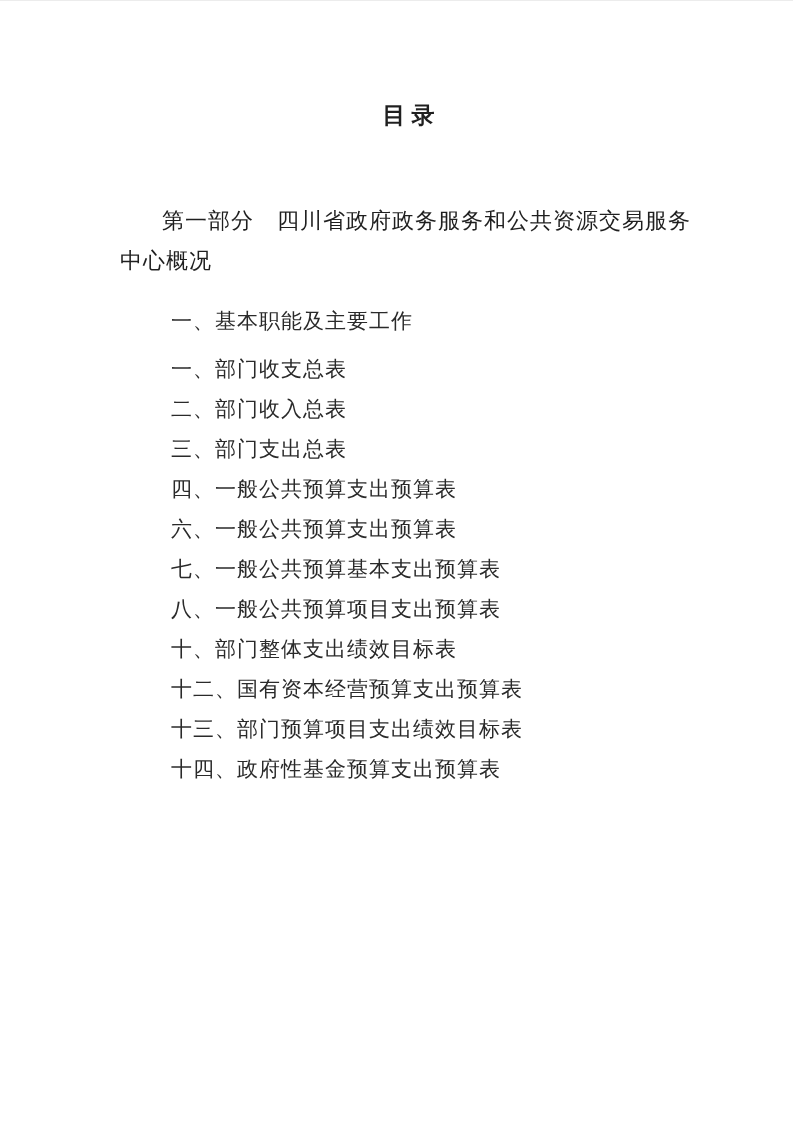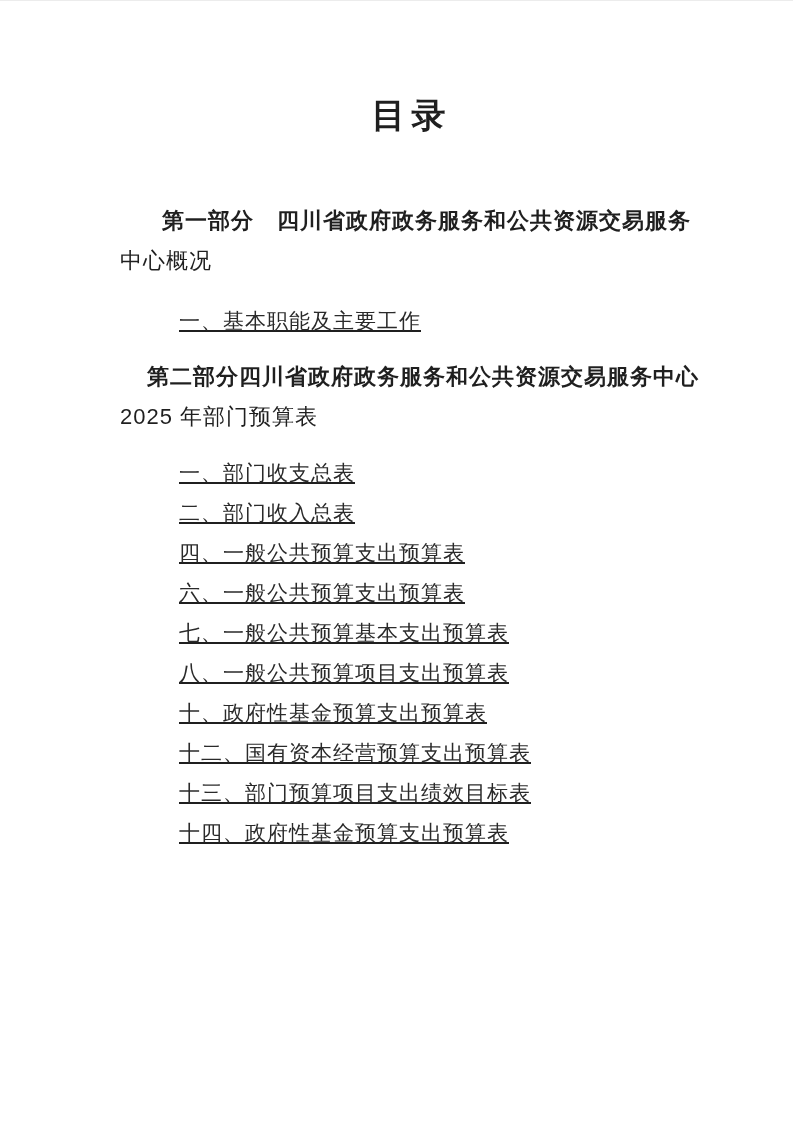--- a/index.html
+++ b/index.html
@@ -21,21 +21,21 @@
     overflow:hidden;
     box-sizing:border-box;
   }
   .content-col{
     margin-left:120px;
     width:583px;
   }
   .doc-title{
     margin:91px 0 0 0;
     font-family:"Liberation Serif","DejaVu Serif",serif;
-    font-size:34px;
+    font-size:23px;
     line-height:48px;
     font-weight:700;
     letter-spacing:6px;
     text-align:center;
     color:var(--text-color);
   }
   .section{
     color:var(--text-color);
   }
   .section:nth-child(1){
@@ -43,28 +43,26 @@
   }
   .section-heading{
     font-family:"Liberation Sans","DejaVu Sans",sans-serif;
     font-size:22px;
     line-height:40px;
     font-weight:500;
     letter-spacing:1px;
   }
   .heading-line:first-child{
     text-indent:42px;
-    font-weight:bold;
   }
   .section:nth-child(2) .heading-line:first-child{
     text-indent:27px;
   }
   .toc-items{
-    margin:16px;
-    text-decoration:underline;
+    margin:8px;
   }
   .section:nth-child(1) .toc-items{
     margin-top:20px;
   }
   .toc-item{
     font-family:"Liberation Serif","DejaVu Serif",serif;
     font-size:21px;
     line-height:40px;
     padding-left:43px;
     letter-spacing:1px;
@@ -82,32 +80,29 @@
     <div class="section-heading">
             <div class="heading-line">第一部分　四川省政府政务服务和公共资源交易服务</div>
             <div class="heading-line">中心概况</div>
           </div>
     <div class="toc-items">
             <div class="toc-item">一、基本职能及主要工作</div>
           </div>
   </div>
 
   <div class="section">
-    <div class="section-heading">
-            <div class="heading-line">第二部分四川省政府政务服务和公共资源交易服务中心</div>
-            <div class="heading-line">2025 年部门预算表</div>
-          </div>
     <div class="toc-items">
             <div class="toc-item">一、部门收支总表</div>
             <div class="toc-item">二、部门收入总表</div>
+            <div class="toc-item">三、部门支出总表</div>
             <div class="toc-item">四、一般公共预算支出预算表</div>
             <div class="toc-item">六、一般公共预算支出预算表</div>
             <div class="toc-item">七、一般公共预算基本支出预算表</div>
             <div class="toc-item">八、一般公共预算项目支出预算表</div>
-            <div class="toc-item">十、政府性基金预算支出预算表</div>
+            <div class="toc-item">十、部门整体支出绩效目标表</div>
             <div class="toc-item">十二、国有资本经营预算支出预算表</div>
             <div class="toc-item">十三、部门预算项目支出绩效目标表</div>
             <div class="toc-item">十四、政府性基金预算支出预算表</div>
           </div>
   </div>
 </div>
   </div>
 </div>
 
 </body></html>

